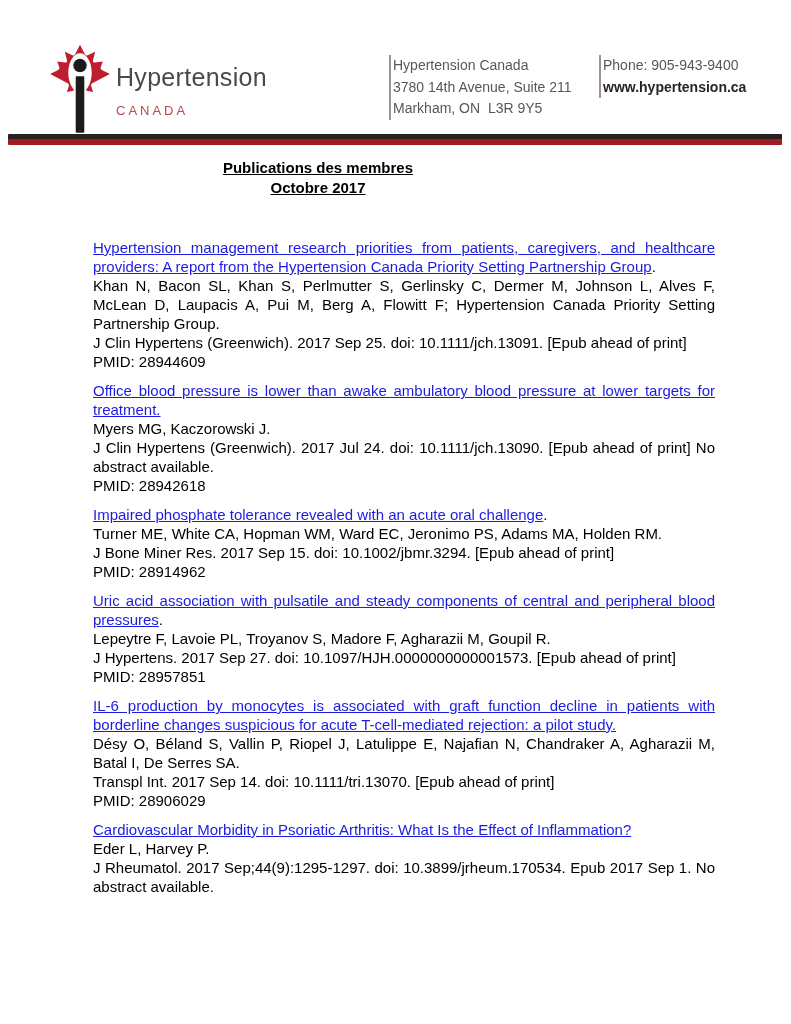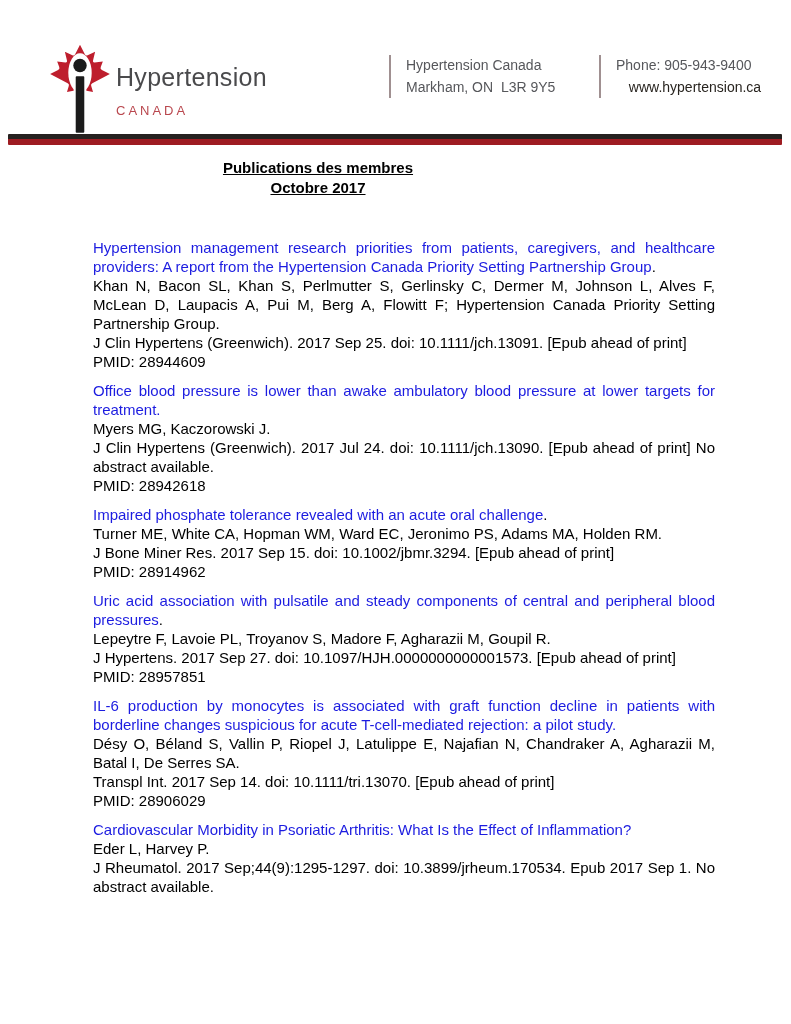--- a/index.html
+++ b/index.html
@@ -33,26 +33,26 @@
     letter-spacing: 0.3px; line-height: 26px; font-weight: 400;
   }
   .brand-country {
     font-size: 13px; color: var(--canada-red);
     letter-spacing: 3px; line-height: 18px; margin-top: 12px; font-weight: 400;
   }
 
   .head-col {
     position: absolute; top: 55px;
     border-left: 2px solid #a09091;
-    padding-left: 15px;
+    padding-left: 2px;
     font-size: 14px; line-height: 21.5px; color: var(--text-gray);
   }
   .col-address { left: 389px; width: 200px; }
   .col-contact { left: 599px; width: 175px; }
-  .website { font-weight: normal; color: #28241f; text-align: center; }
+  .website { font-weight: bold; color: #28241f; }
 
   
   .rule-band {
     position: absolute; top: 134px; left: 8px; right: 9px; height: 11px;
     background: linear-gradient(to bottom,
       var(--band-black) 0%, var(--band-black) 42%,
       var(--band-red) 42%, var(--band-red) 100%);
     border-radius: 1px;
   }
 
@@ -65,20 +65,21 @@
 
   
   .content {
     position: absolute; top: 238px; left: 93px; width: 622px;
     font-size: 15px; line-height: 19px;
   }
   .pub-entry { margin-bottom: 10px; }
   .pub-title, .pub-authors, .pub-citation { text-align: justify; }
   .pub-title a {
     color: var(--link-blue);
+    text-decoration: underline;
     cursor: pointer;
   }
   .pub-title .suffix { color: #000; text-decoration: none; }
 </style>
 </head>
 <body>
 
 <div class="letterhead">
 
   <svg class="logo-art" viewBox="0 0 100 118" aria-hidden="true">
@@ -95,20 +96,21 @@
     <circle cx="50" cy="27.5" r="8.6" fill="#1b1b1b"></circle>
   </svg>
 
   <div class="brand-text">
     <div class="brand-name">Hypertension</div>
     <div class="brand-country">CANADA</div>
   </div>
 
   <div class="head-col col-address">
     <div>Hypertension Canada</div>
+    <div>3780 14th Avenue, Suite 211</div>
     <div>Markham, ON&nbsp; L3R 9Y5</div>
   </div>
 
   <div class="head-col col-contact">
     <div>Phone: 905-943-9400</div>
     <div class="website">www.hypertension.ca</div>
   </div>
 </div>
 
 <div class="rule-band"></div>

